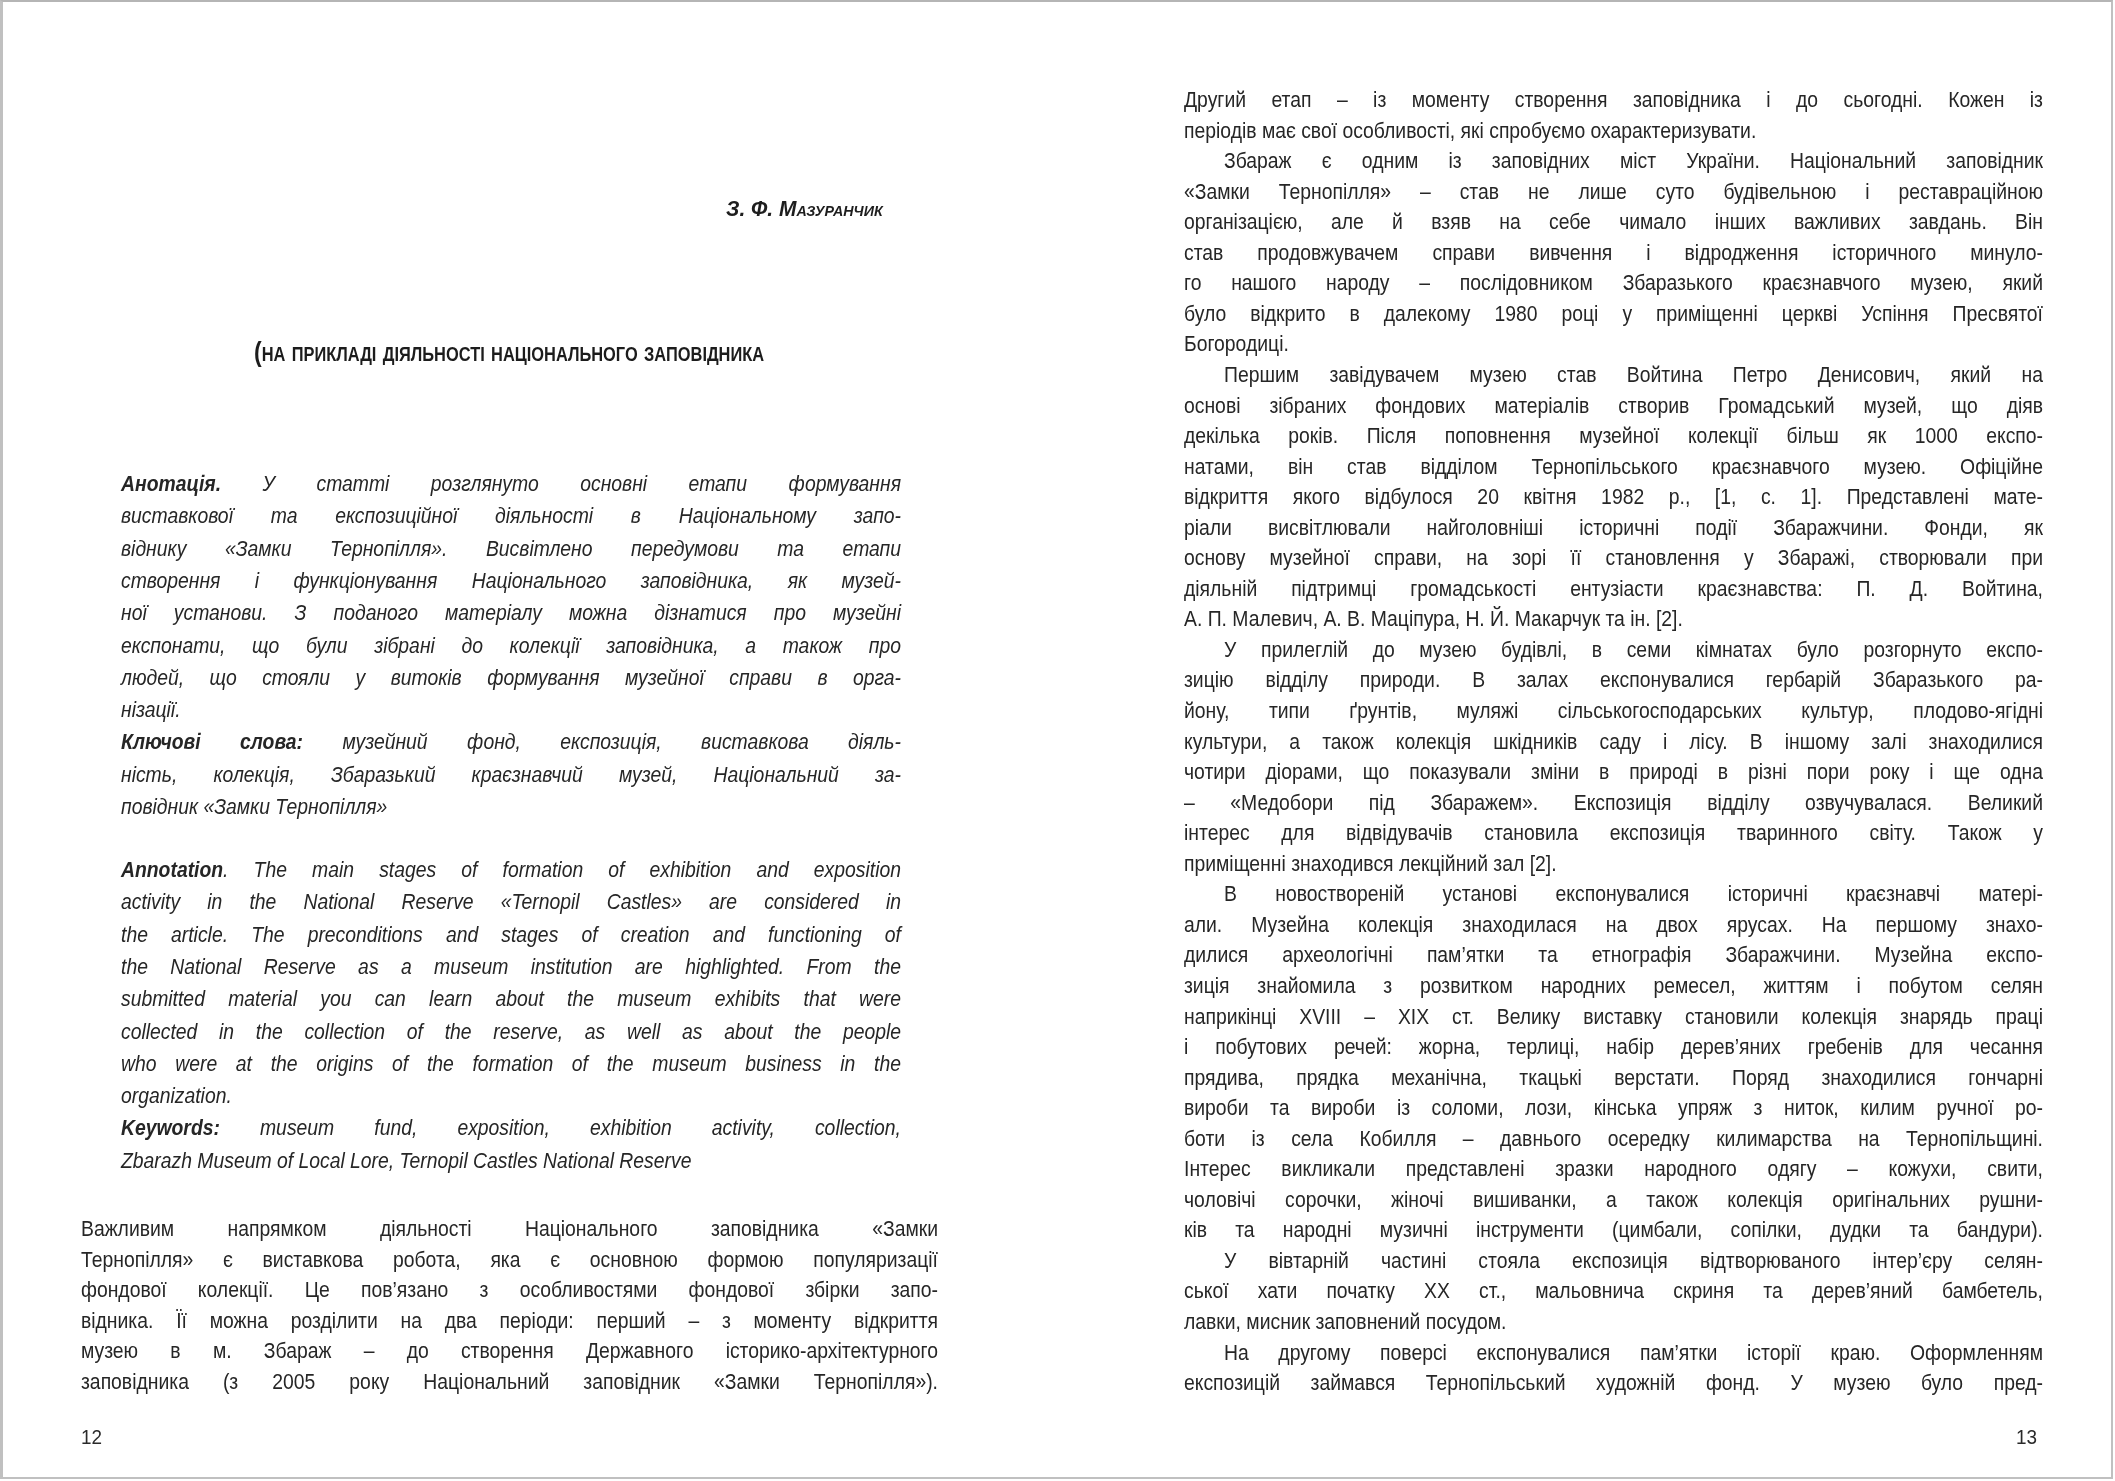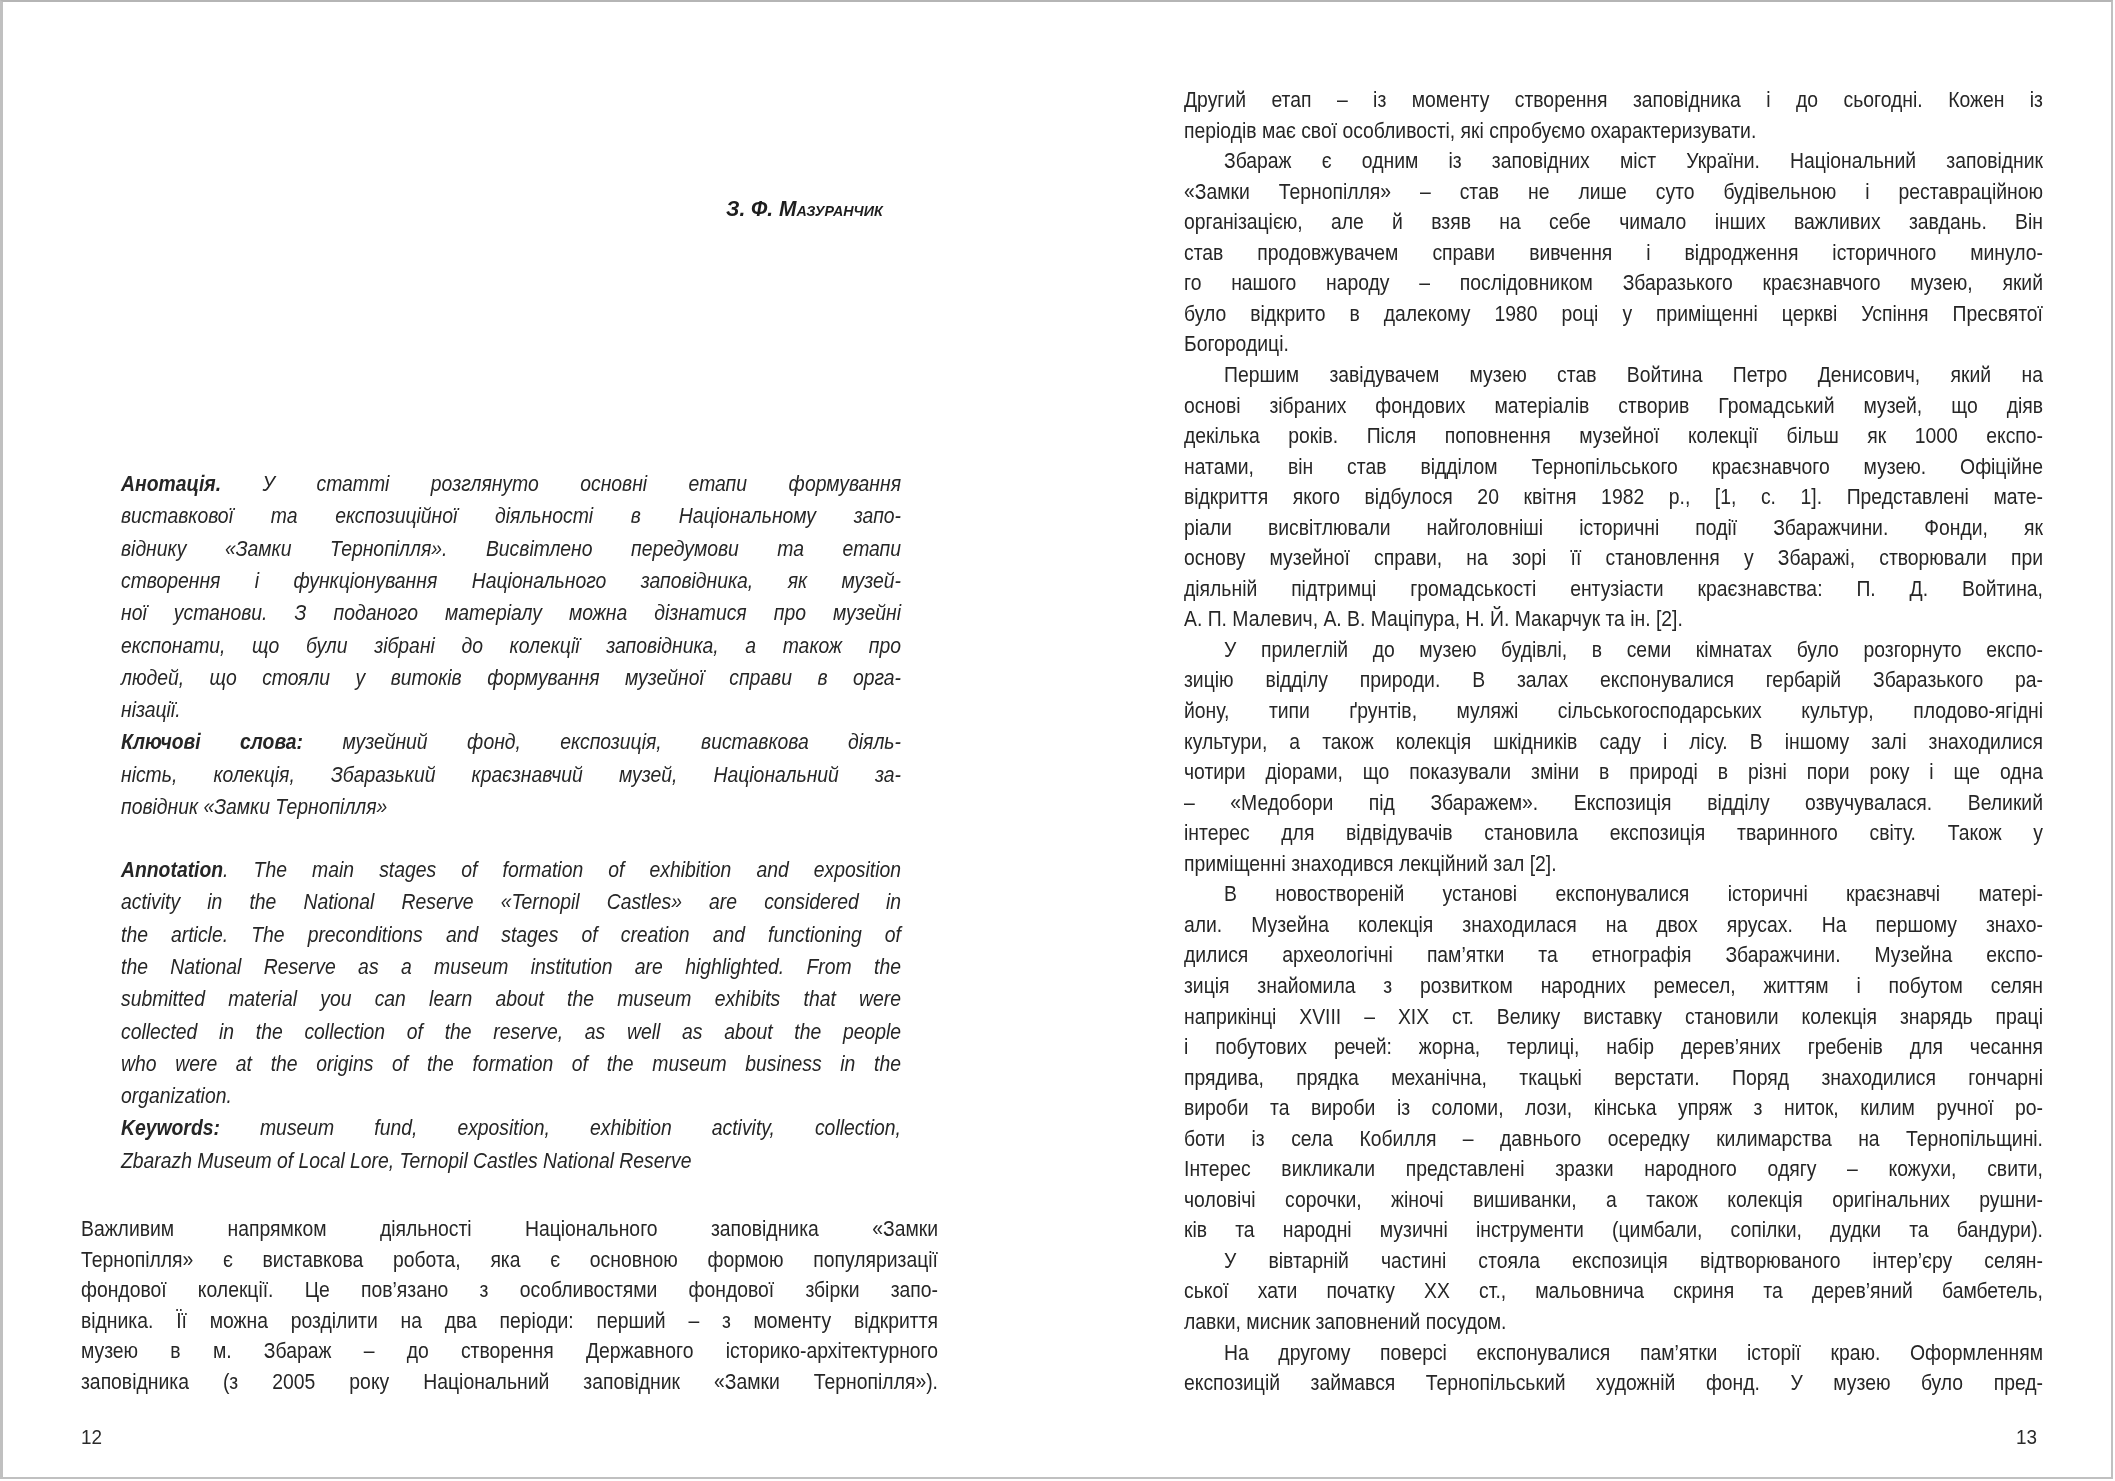--- a/index.html
+++ b/index.html
@@ -43,20 +43,23 @@
     }
   </style>
 </head>
 <body>
 
 <div class="spread">
 
   <div class="page page-left">
     <div class="author">З. Ф. Мазуранчик</div>
 
+    <div class="title-line" style="top:335px;">
+      <span class="title-inner">(на прикладі діяльності національного заповідника</span>
+    </div>
 
     <div id="left-abstracts">
         <div class="line body-line abs-line just" style="left: 112px; top: 467px; width: 906.977px;"><span class="lbl">Анотація.</span><span> У статті розглянуто основні етапи формування</span></div>
         <div class="line body-line abs-line just" style="left: 112px; top: 499.3px; width: 906.977px;">виставкової та експозиційної діяльності в Національному запо-</div>
         <div class="line body-line abs-line just" style="left: 112px; top: 531.6px; width: 906.977px;">віднику «Замки Тернопілля». Висвітлено передумови та етапи</div>
         <div class="line body-line abs-line just" style="left: 112px; top: 563.9px; width: 906.977px;">створення і функціонування Національного заповідника, як музей-</div>
         <div class="line body-line abs-line just" style="left: 112px; top: 596.2px; width: 906.977px;">ної установи. З поданого матеріалу можна дізнатися про музейні</div>
         <div class="line body-line abs-line just" style="left: 112px; top: 628.5px; width: 906.977px;">експонати, що були зібрані до колекції заповідника, а також про</div>
         <div class="line body-line abs-line just" style="left: 112px; top: 660.8px; width: 906.977px;">людей, що стояли у витоків формування музейної справи в орга-</div>
         <div class="line body-line abs-line" style="left: 112px; top: 693.1px;">нізації.</div>

